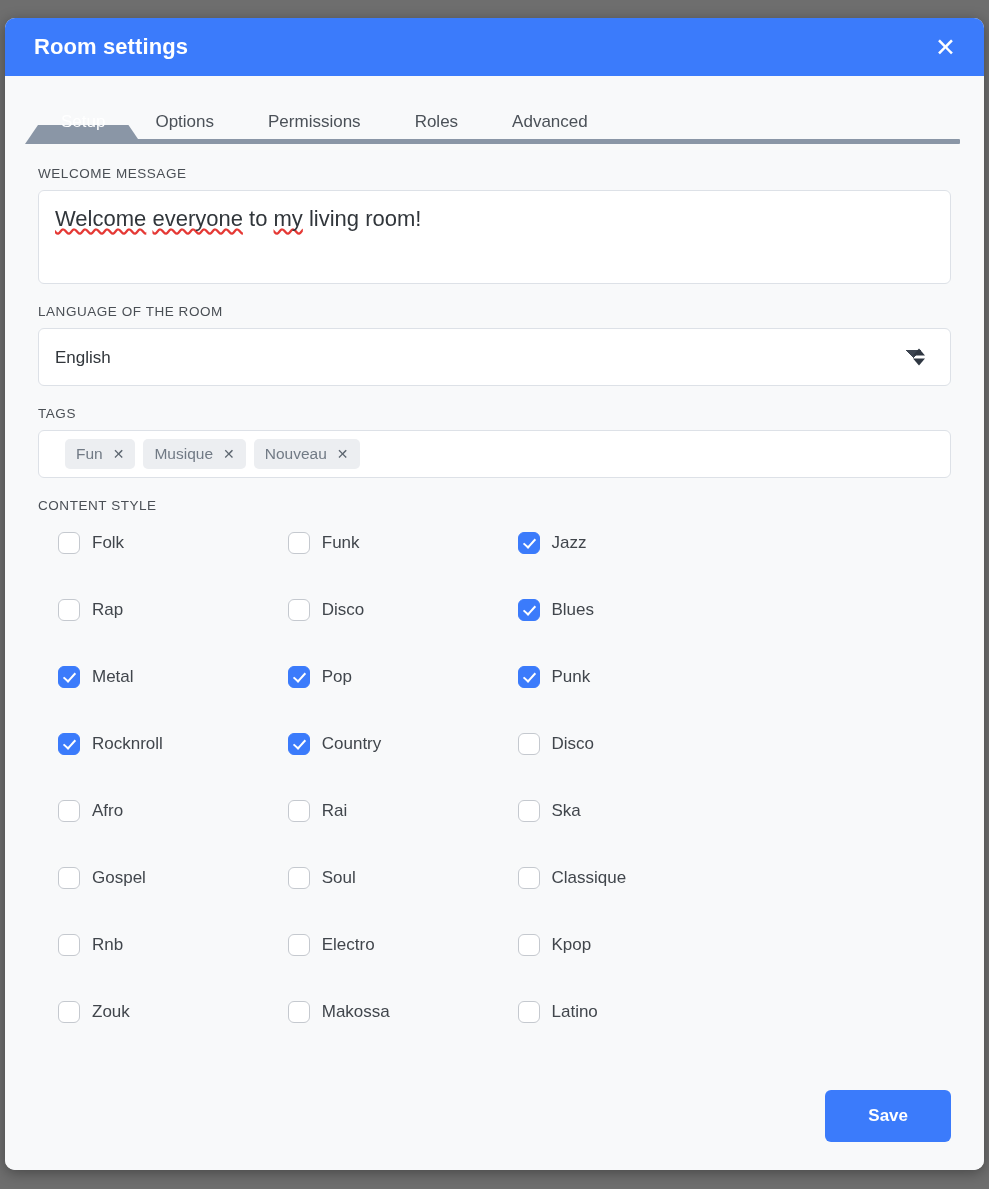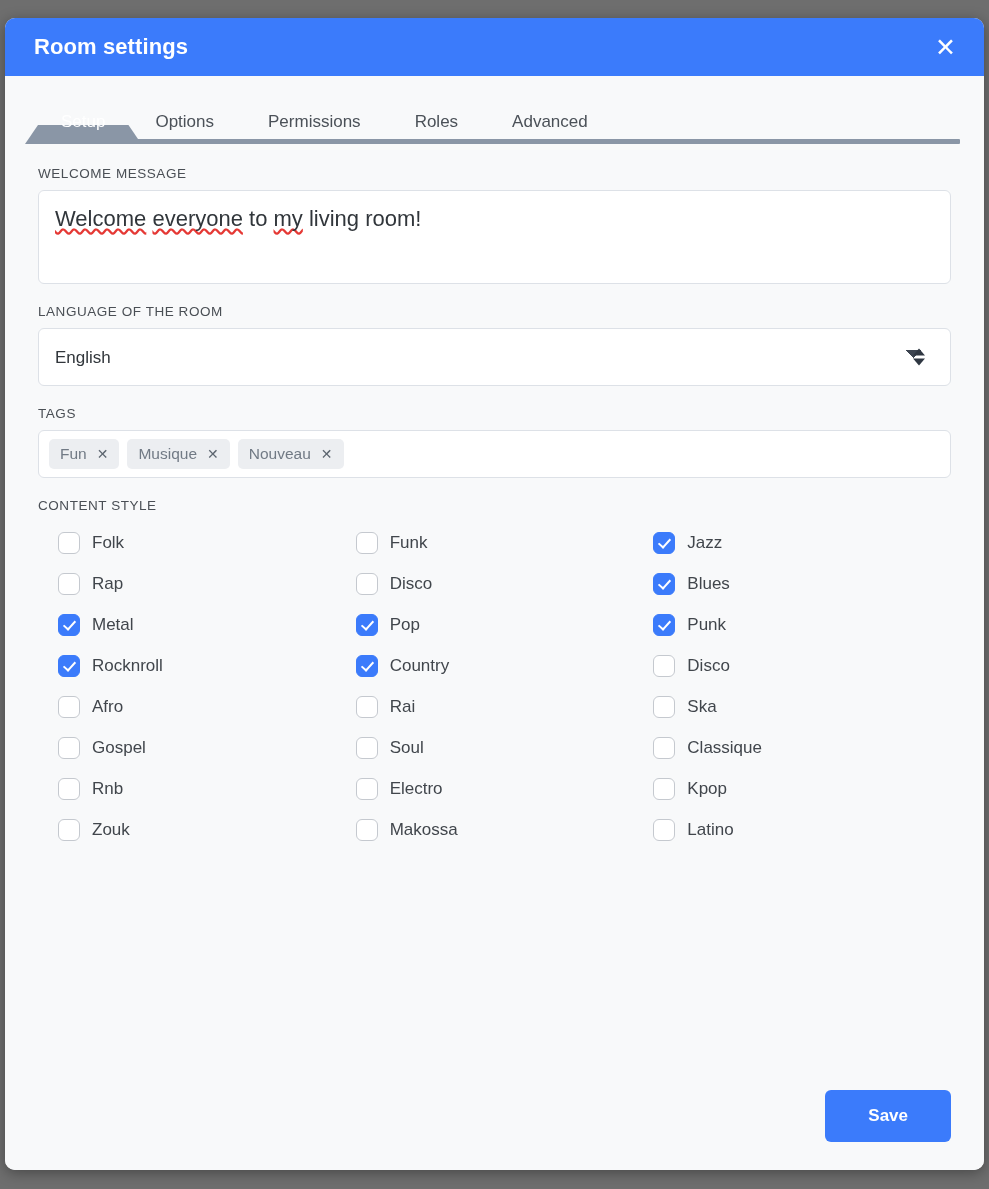--- a/index.html
+++ b/index.html
@@ -155,21 +155,21 @@
   .sp {
     text-decoration: underline wavy #e53935;
     text-decoration-skip-ink: none;
     text-underline-offset: 2px;
   }
 
   
   .tags-input {
     min-height: 48px;
     display: flex; align-items: center;
-    gap: 8px; padding: 7px 10px;
+    gap: 8px; padding: 7px 26px;
     flex-wrap: wrap;
   }
   .tag-pill {
     background: #eceef1;
     color: #717a85;
     border-radius: 5px;
     padding: 6px 11px;
     font-size: 15.5px;
     display: inline-flex; align-items: center; gap: 10px;
     cursor: default;
@@ -177,25 +177,26 @@
   .tag-x {
     font-size: 14px; font-weight: bold; color: #5d6670;
     cursor: pointer; line-height: 1;
     font-family: "DejaVu Sans", sans-serif;
   }
 
   
   #content-style-label { margin-top: 18px; }
   #checkbox-grid {
     display: grid;
-    grid-template-columns: repeat(3, 1fr);
+    grid-template-columns: repeat(4, 1fr);
     grid-auto-flow: column;
     grid-template-rows: repeat(8, 41px);
     margin-top: 4px;
     padding-left: 20px;
+    gap: 26px;
   }
   .cb-row {
     display: flex; align-items: center; gap: 12px;
     cursor: pointer;
   }
   .cb-box {
     width: 22px; height: 22px; flex: 0 0 22px;
     border: 1px solid #c5c9cf;
     border-radius: 6px;
     background: #fff;

